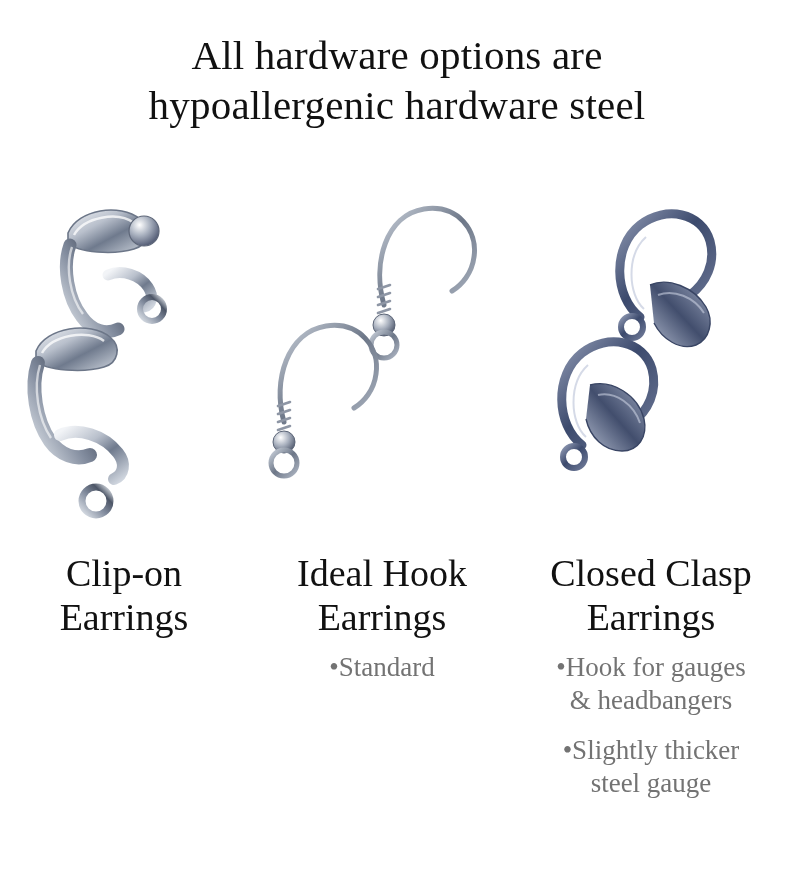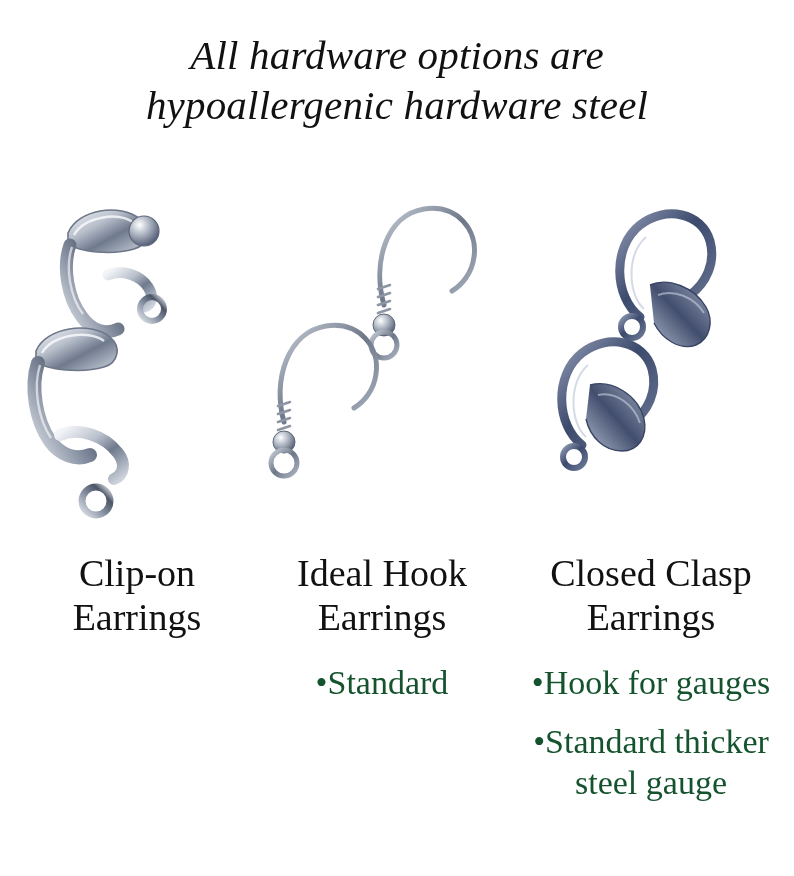--- a/index.html
+++ b/index.html
@@ -28,21 +28,20 @@
     text-align: center;
     padding-top: 30px;
     line-height: 1.22;
     font-size: 41px;
     letter-spacing: 0.2px;
     color: #111111;
   }
   .heading .line {
     display: block;
     white-space: nowrap;
-    font-style: italic;
   }
 
   
   .images-row {
     position: absolute;
     top: 175px;
     left: 0;
     width: 794px;
     height: 370px;
   }
@@ -66,37 +65,37 @@
     position: absolute;
     top: 552px;
     left: 0;
     width: 794px;
   }
   .label-cell {
     position: absolute;
     top: 0;
     text-align: center;
   }
-  .lab-clip  { left: 0px;   width: 248px; padding-left: 13px; }
+  .lab-clip  { left: 0px;   width: 248px; }
   .lab-fish  { left: 252px; width: 260px; }
   .lab-clasp { left: 512px; width: 278px; }
 
   .label-title {
     font-size: 38px;
     line-height: 1.15;
     color: #111111;
   }
   .label-title .line {
     display: block;
   }
   .bullets {
-    margin-top: 24px;
-    font-size: 34px;
+    margin-top: 12px;
+    font-size: 27px;
     line-height: 1.2;
-    color: #14532d;
+    color: #737373;
   }
   .bullet {
     margin-bottom: 18px;
   }
   .bullet .line {
     display: block;
   }
 </style>
 </head>
 <body>
@@ -250,22 +249,23 @@
     </div>
 
     <div class="label-cell lab-clasp">
       <div class="label-title">
         <span class="line">Closed Clasp</span>
         <span class="line">Earrings</span>
       </div>
       <div class="bullets">
         <div class="bullet">
           <span class="line">•Hook for gauges</span>
+          <span class="line">&amp; headbangers</span>
         </div>
         <div class="bullet">
-          <span class="line">•Standard thicker</span>
+          <span class="line">•Slightly thicker</span>
           <span class="line">steel gauge</span>
         </div>
       </div>
     </div>
   </div>
 
 </div>
 
 </body></html>

